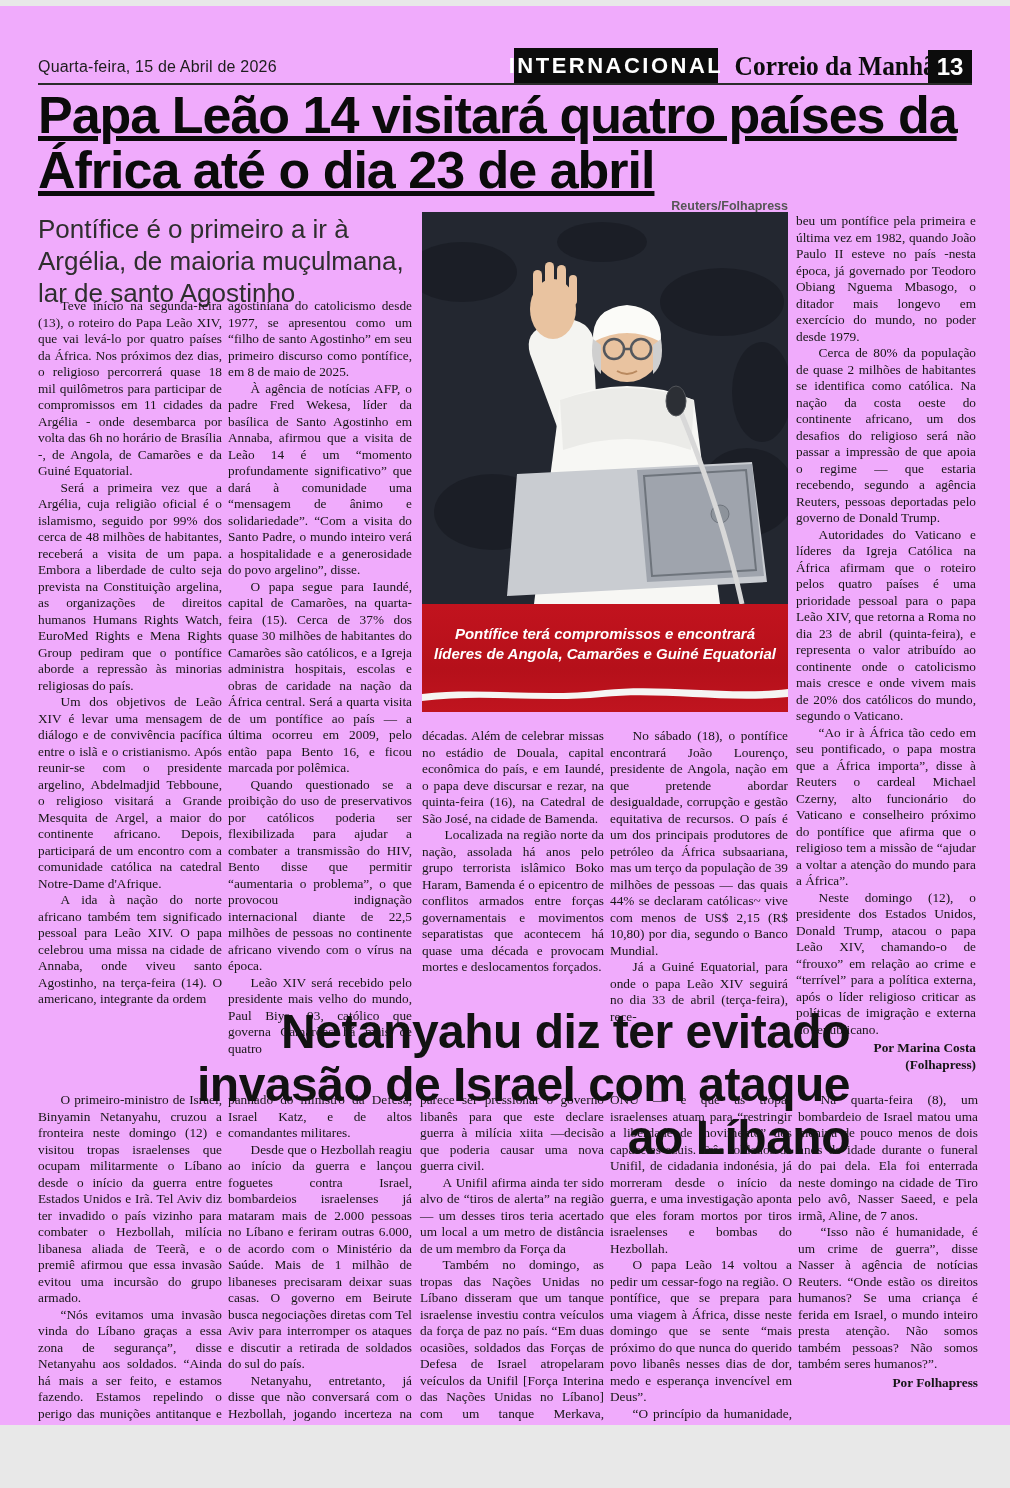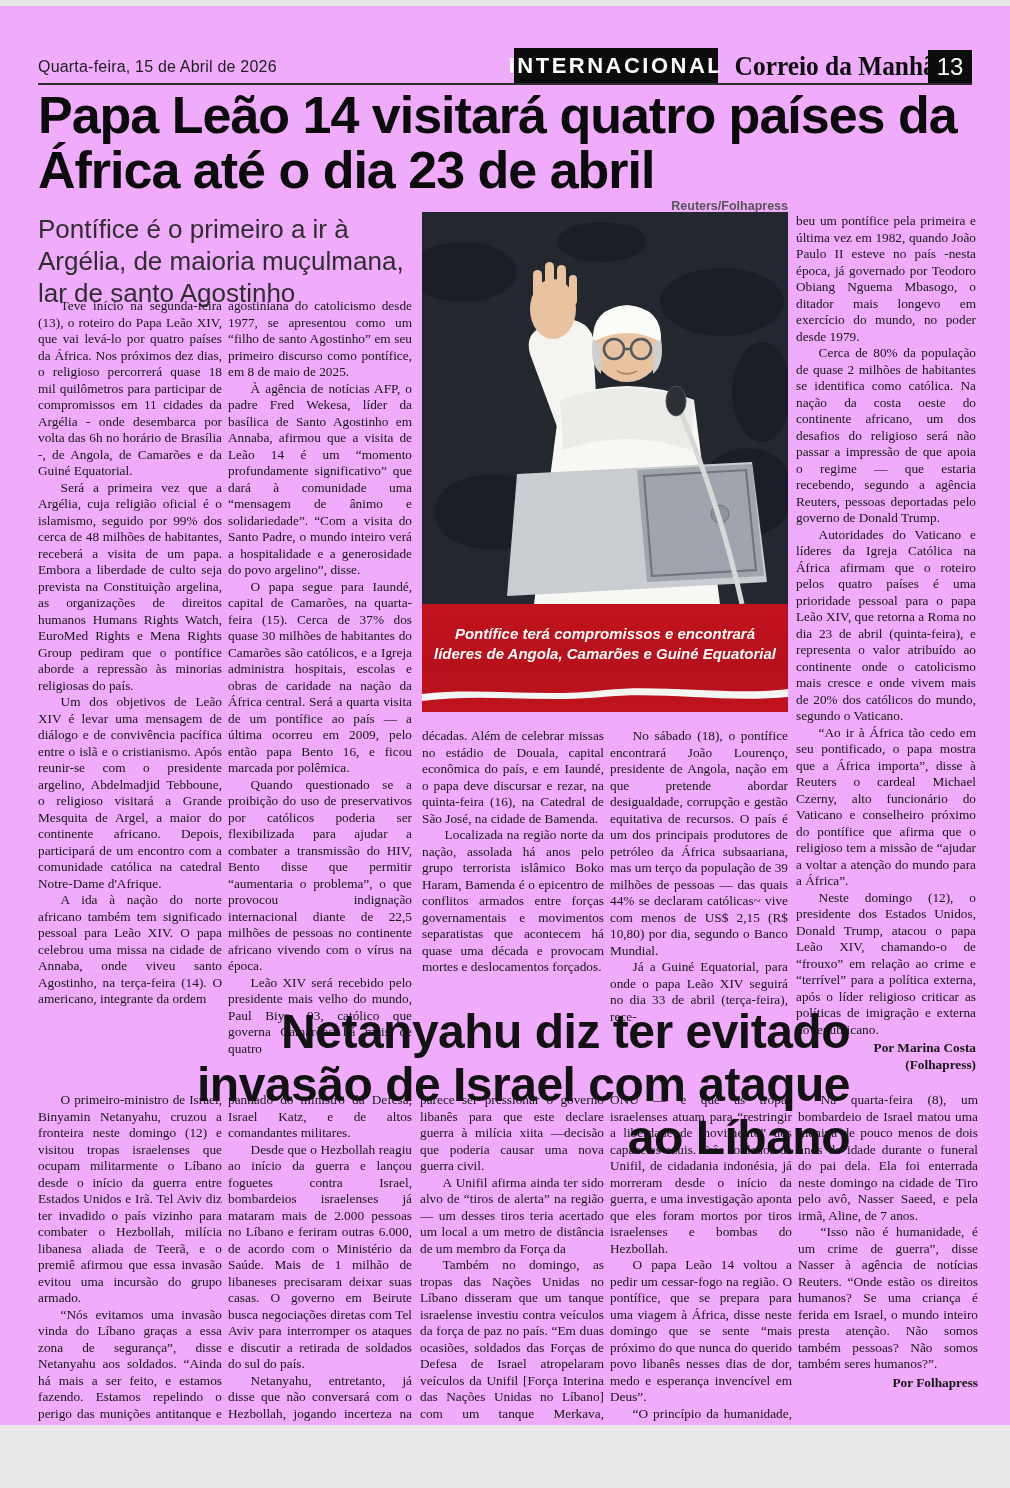--- a/index.html
+++ b/index.html
@@ -14,21 +14,21 @@
   .section-badge{position:absolute;left:514px;top:42px;width:204px;height:35px;
     background:#0c0c0c;color:#fff;font-family:"Liberation Sans",sans-serif;
     font-size:22px;font-weight:700;letter-spacing:2.5px;display:flex;
     align-items:center;justify-content:center;}
   .masthead{position:absolute;left:760px;top:44px;width:160px;height:33px;
     font-family:"Liberation Serif",serif;font-weight:700;font-size:27px;
     color:#0d0d0d;display:flex;align-items:center;justify-content:center;
     transform:scaleX(.94);transform-origin:left center;white-space:nowrap;}
   .pagenum-badge{position:absolute;left:928px;top:44px;width:44px;height:33px;
     background:#0c0c0c;color:#fff;font-family:"Liberation Sans",sans-serif;
-    font-size:24px;font-weight:400;display:flex;align-items:center;justify-content:center;}
+    font-size:24px;font-weight:700;display:flex;align-items:center;justify-content:center;}
   .header-rule{position:absolute;left:38px;top:77px;width:934px;height:2px;background:#2b2b2b;}
   
   .headline1{position:absolute;left:38px;top:82px;width:950px;
     font-family:"Liberation Sans",sans-serif;font-size:52px;font-weight:700;
     line-height:1.06;letter-spacing:-1px;color:#0b0b0b;}
   .photo-credit{position:absolute;left:548px;top:193px;width:240px;text-align:right;
     font-family:"Liberation Sans",sans-serif;font-size:12.5px;font-weight:700;color:#565656;}
   .subheadline{position:absolute;left:38px;top:207px;width:374px;
     font-family:"Liberation Sans",sans-serif;font-size:26px;font-weight:300;
     line-height:1.24;color:#2e2e2e;}
@@ -66,21 +66,21 @@
 <body>
 
 <div class="page">
 
   <div class="date">Quarta-feira, 15 de Abril de 2026</div>
   <div class="section-badge">INTERNACIONAL</div>
   <div class="masthead">Correio da Manhã</div>
   <div class="pagenum-badge">13</div>
   <div class="header-rule"></div>
 
-  <h1 class="headline1" style="margin:0;">Papa Leão 14 visitará quatro países da África até o dia 23 de abril</h1>
+  <h1 class="headline1" style="margin:0;text-decoration:underline;">Papa Leão 14 visitará quatro países da África até o dia 23 de abril</h1>
   <div class="photo-credit">Reuters/Folhapress</div>
   <div class="subheadline">Pontífice é o primeiro a ir à Argélia, de maioria muçulmana, lar de santo Agostinho</div>
 
   <div class="bodycol a1c1">
       <p class="para">Teve início na segunda-feira (13), o roteiro do Papa Leão XIV, que vai levá-lo por quatro países da África. Nos próximos dez dias, o religioso percorrerá quase 18 mil quilômetros para participar de compromissos em 11 cidades da Argélia - onde desembarca por volta das 6h no horário de Brasília -, de Angola, de Camarões e da Guiné Equatorial.</p>
       <p class="para">Será a primeira vez que a Argélia, cuja religião oficial é o islamismo, seguido por 99% dos cerca de 48 milhões de habitantes, receberá a visita de um papa. Embora a liberdade de culto seja prevista na Constituição argelina, as organizações de direitos humanos Humans Rights Watch, EuroMed Rights e Mena Rights Group pediram que o pontífice aborde a repressão às minorias religiosas do país.</p>
       <p class="para">Um dos objetivos de Leão XIV é levar uma mensagem de diálogo e de convivência pacífica entre o islã e o cristianismo. Após reunir-se com o presidente argelino, Abdelmadjid Tebboune, o religioso visitará a Grande Mesquita de Argel, a maior do continente africano. Depois, participará de um encontro com a comunidade católica na catedral Notre-Dame d'Afrique.</p>
       <p class="para">A ida à nação do norte africano também tem significado pessoal para Leão XIV. O papa celebrou uma missa na cidade de Annaba, onde viveu santo Agostinho, na terça-feira (14). O americano, integrante da ordem</p>
     </div>
   <div class="bodycol a1c2">

